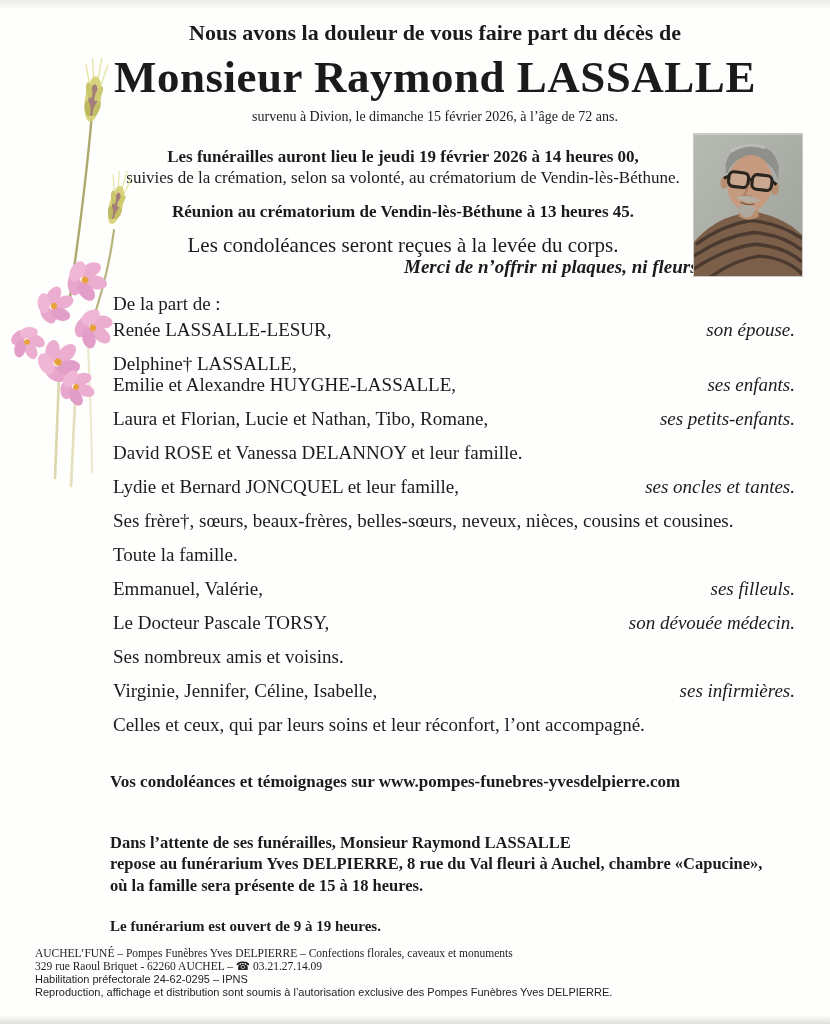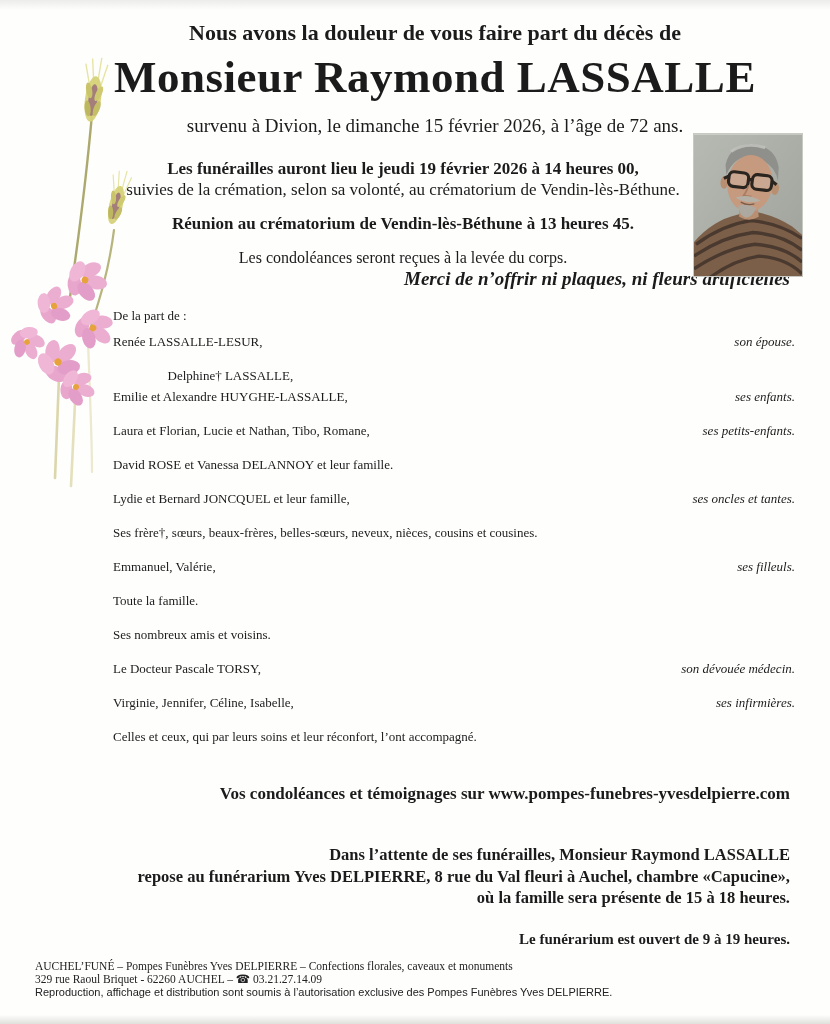--- a/index.html
+++ b/index.html
@@ -24,39 +24,39 @@
   
   .flowers{position:absolute;left:0;top:52px;width:132px;height:448px;}
 
   
   .portrait{position:absolute;left:693px;top:133px;width:110px;height:144px;border:1px solid #c9c9c4;box-sizing:border-box;}
 
   
   .header{width:790px;margin-left:40px;text-align:center;}
   .intro{padding-top:20px;font-size:22px;line-height:1.2;font-weight:bold;}
   .name{margin-top:6px;font-size:45px;line-height:1.12;font-weight:bold;letter-spacing:.5px;}
-  .death{margin-top:11px;font-size:19px;line-height:1.3;}
+  .death{margin-top:5px;font-size:14px;line-height:1.3;}
 
   
   .funeral-block{width:590px;margin-left:108px;margin-top:20px;text-align:center;font-size:17px;line-height:21px;}
   .funeral-line1,.meeting{font-weight:bold;}
   .meeting{margin-top:13px;}
-  .condolences{margin-top:13px;font-size:16px;}
+  .condolences{margin-top:13px;font-size:21px;}
 
   .no-flowers{width:680px;margin-left:110px;text-align:right;font-size:19px;line-height:21px;font-weight:bold;font-style:italic;}
 
   
-  .family{width:682px;margin-left:113px;margin-top:16px;font-size:13px;line-height:21px;}
+  .family{width:682px;margin-left:113px;margin-top:16px;font-size:19px;line-height:21px;}
   .family-heading{margin-bottom:5px;}
-  .family-row{display:flex;justify-content:space-between;align-items:flex-end;margin-bottom:13px;text-align:center;}
+  .family-row{display:flex;justify-content:space-between;align-items:flex-end;margin-bottom:13px;}
   .family-row:last-child{margin-top:9px;}
   .role{font-style:italic;white-space:nowrap;}
 
   
-  .centered{width:680px;margin-left:110px;text-align:right;font-weight:bold;}
+  .centered{width:680px;margin-left:110px;text-align:left;font-weight:bold;}
   .online{margin-top:36px;font-size:17px;line-height:21px;}
   .repose{margin-top:40px;font-size:16.5px;line-height:21.5px;}
   .opening{margin-top:20px;font-size:15px;line-height:21px;}
 
   
   .footer{width:790px;margin-left:35px;margin-top:10px;text-align:left;font-size:11.5px;line-height:13px;color:#222;}
   .footer .serif{font-family:"Liberation Serif",serif;}
   .footer .sans{font-family:"Liberation Sans",sans-serif;font-size:11px;}
 </style>
 </head>
@@ -202,41 +202,41 @@
           <div class="role">ses oncles et tantes.</div>
         </div>
         <div class="family-row">
           <div class="names">
             <div>Ses frère†, sœurs, beaux-frères, belles-sœurs, neveux, nièces, cousins et cousines.</div>
           </div>
           <div class="role"></div>
         </div>
         <div class="family-row">
           <div class="names">
+            <div>Toute la famille.</div>
+          </div>
+          <div class="role"></div>
+        </div>
+        <div class="family-row">
+          <div class="names">
             <div>Emmanuel, Valérie,</div>
           </div>
           <div class="role">ses filleuls.</div>
         </div>
         <div class="family-row">
           <div class="names">
-            <div>Toute la famille.</div>
-          </div>
-          <div class="role"></div>
+            <div>Le Docteur Pascale TORSY,</div>
+          </div>
+          <div class="role">son dévouée médecin.</div>
         </div>
         <div class="family-row">
           <div class="names">
             <div>Ses nombreux amis et voisins.</div>
           </div>
           <div class="role"></div>
-        </div>
-        <div class="family-row">
-          <div class="names">
-            <div>Le Docteur Pascale TORSY,</div>
-          </div>
-          <div class="role">son dévouée médecin.</div>
         </div>
         <div class="family-row">
           <div class="names">
             <div>Virginie, Jennifer, Céline, Isabelle,</div>
           </div>
           <div class="role">ses infirmières.</div>
         </div>
         <div class="family-row">
           <div class="names">
             <div>Celles et ceux, qui par leurs soins et leur réconfort, l’ont accompagné.</div>
@@ -252,16 +252,17 @@
     <div>Dans l’attente de ses funérailles, Monsieur Raymond LASSALLE</div>
     <div>repose au funérarium Yves DELPIERRE, 8 rue du Val fleuri à Auchel, chambre «Capucine»,</div>
     <div>où la famille sera présente de 15 à 18 heures.</div>
   </div>
 
   <div class="centered opening">Le funérarium est ouvert de 9 à 19 heures.</div>
 
   <div class="footer">
     <div class="serif">AUCHEL’FUNÉ – Pompes Funèbres Yves DELPIERRE – Confections florales, caveaux et monuments</div>
     <div class="serif"><span>329 rue Raoul Briquet - 62260 AUCHEL – </span><span>☎</span><span> 03.21.27.14.09</span></div>
+    <div class="sans">Habilitation préfectorale 24-62-0295 – IPNS</div>
     <div class="sans">Reproduction, affichage et distribution sont soumis à l’autorisation exclusive des Pompes Funèbres Yves DELPIERRE.</div>
   </div>
 
 </div>
 
 </body></html>

